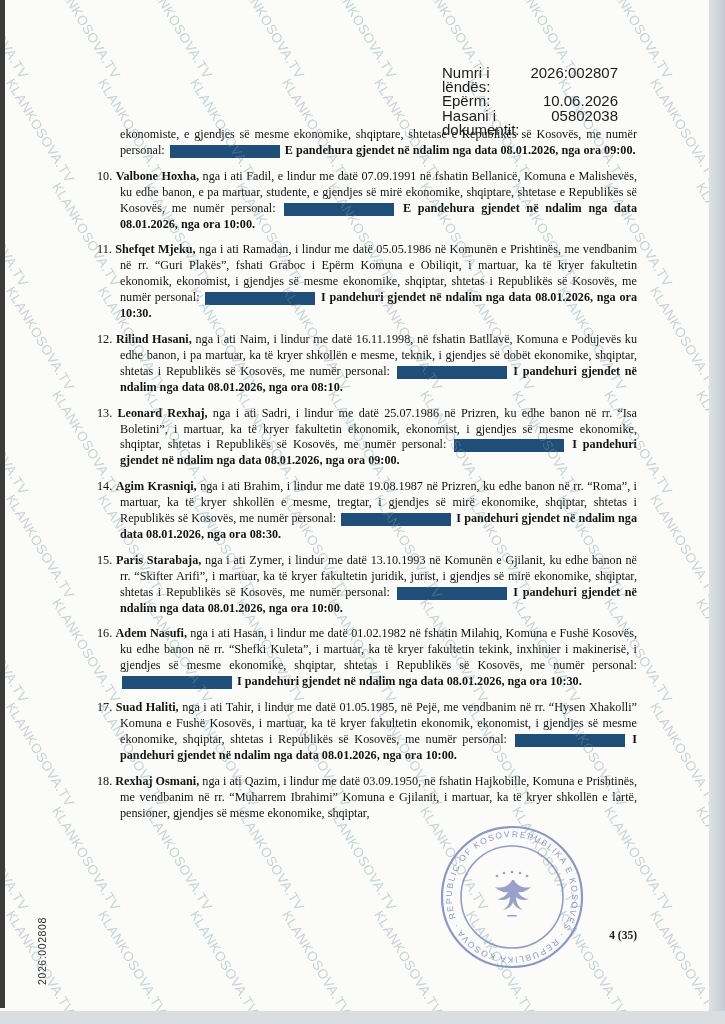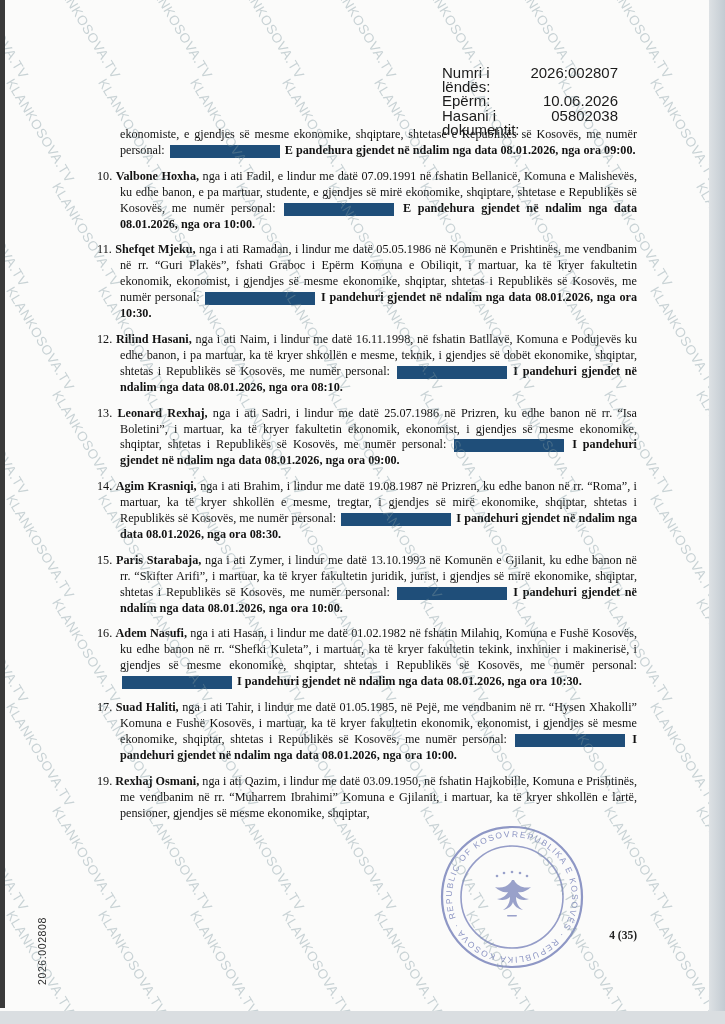--- a/index.html
+++ b/index.html
@@ -182,21 +182,21 @@
   <p class="para"><span class="num">13.</span> <span class="b">Leonard Rexhaj,</span> <span>nga i ati Sadri, i lindur me datë 25.07.1986 në Prizren, ku edhe banon në rr. “Isa Boletini”, i martuar, ka të kryer fakultetin ekonomik, ekonomist, i gjendjes së mesme ekonomike, shqiptar, shtetas i Republikës së Kosovës, me numër personal:</span> <span class="redact"></span><span class="b"> I pandehuri gjendet në ndalim nga data 08.01.2026, nga ora 09:00.</span></p>
 
   <p class="para"><span class="num">14.</span> <span class="b">Agim Krasniqi,</span> <span>nga i ati Brahim, i lindur me datë 19.08.1987 në Prizren, ku edhe banon në rr. “Roma”, i martuar, ka të kryer shkollën e mesme, tregtar, i gjendjes së mirë ekonomike, shqiptar, shtetas i Republikës së Kosovës, me numër personal:</span> <span class="redact"></span><span class="b"> I pandehuri gjendet në ndalim nga data 08.01.2026, nga ora 08:30.</span></p>
 
   <p class="para"><span class="num">15.</span> <span class="b">Paris Starabaja,</span> <span>nga i ati Zymer, i lindur me datë 13.10.1993 në Komunën e Gjilanit, ku edhe banon në rr. “Skifter Arifi”, i martuar, ka të kryer fakultetin juridik, jurist, i gjendjes së mirë ekonomike, shqiptar, shtetas i Republikës së Kosovës, me numër personal:</span> <span class="redact"></span><span class="b"> I pandehuri gjendet në ndalim nga data 08.01.2026, nga ora 10:00.</span></p>
 
   <p class="para"><span class="num">16.</span> <span class="b">Adem Nasufi,</span> <span>nga i ati Hasan, i lindur me datë 01.02.1982 në fshatin Milahiq, Komuna e Fushë Kosovës, ku edhe banon në rr. “Shefki Kuleta”, i martuar, ka të kryer fakultetin tekink, inxhinier i makinerisë, i gjendjes së mesme ekonomike, shqiptar, shtetas i Republikës së Kosovës, me numër personal:</span> <span class="redact"></span><span class="b"> I pandehuri gjendet në ndalim nga data 08.01.2026, nga ora 10:30.</span></p>
 
   <p class="para"><span class="num">17.</span> <span class="b">Suad Haliti,</span> <span>nga i ati Tahir, i lindur me datë 01.05.1985, në Pejë, me vendbanim në rr. “Hysen Xhakolli” Komuna e Fushë Kosovës, i martuar, ka të kryer fakultetin ekonomik, ekonomist, i gjendjes së mesme ekonomike, shqiptar, shtetas i Republikës së Kosovës, me numër personal:</span> <span class="redact"></span><span class="b"> I pandehuri gjendet në ndalim nga data 08.01.2026, nga ora 10:00.</span></p>
 
-  <p class="para"><span class="num">19.</span> <span class="b">Rexhaj Osmani,</span> <span>nga i ati Qazim, i lindur me datë 03.09.1950, në fshatin Hajkobille, Komuna e Prishtinës, me vendbanim në rr. “Muharrem Ibrahimi” Komuna e Gjilanit, i martuar, ka të kryer shkollën e lartë, pensioner, gjendjes së mesme ekonomike, shqiptar,</span></p>
+  <p class="para"><span class="num">18.</span> <span class="b">Rexhaj Osmani,</span> <span>nga i ati Qazim, i lindur me datë 03.09.1950, në fshatin Hajkobille, Komuna e Prishtinës, me vendbanim në rr. “Muharrem Ibrahimi” Komuna e Gjilanit, i martuar, ka të kryer shkollën e lartë, pensioner, gjendjes së mesme ekonomike, shqiptar,</span></p>
 
 </div>
 
 <div class="page-num">4 (35)</div>
 <div class="side-num">2026:002808</div>
 
 <svg class="stamp" viewBox="0 0 150 150">
   <defs>
     <path id="rimcircle" d="M 75,15 A 60,60 0 1 1 74.99,15"></path>
   </defs>

